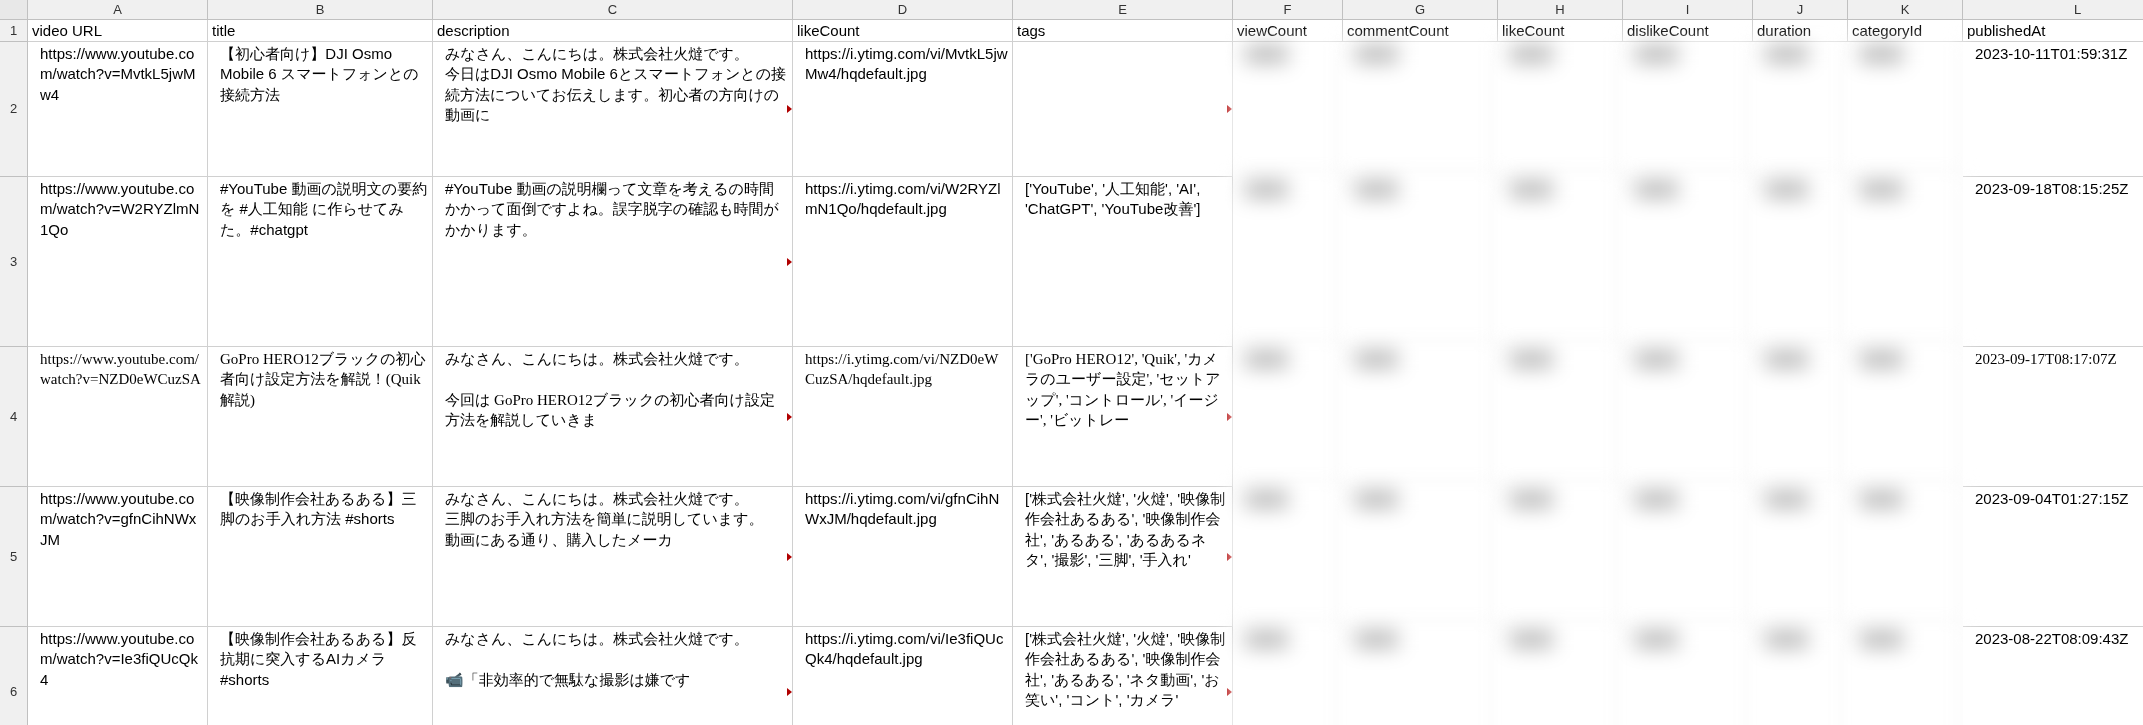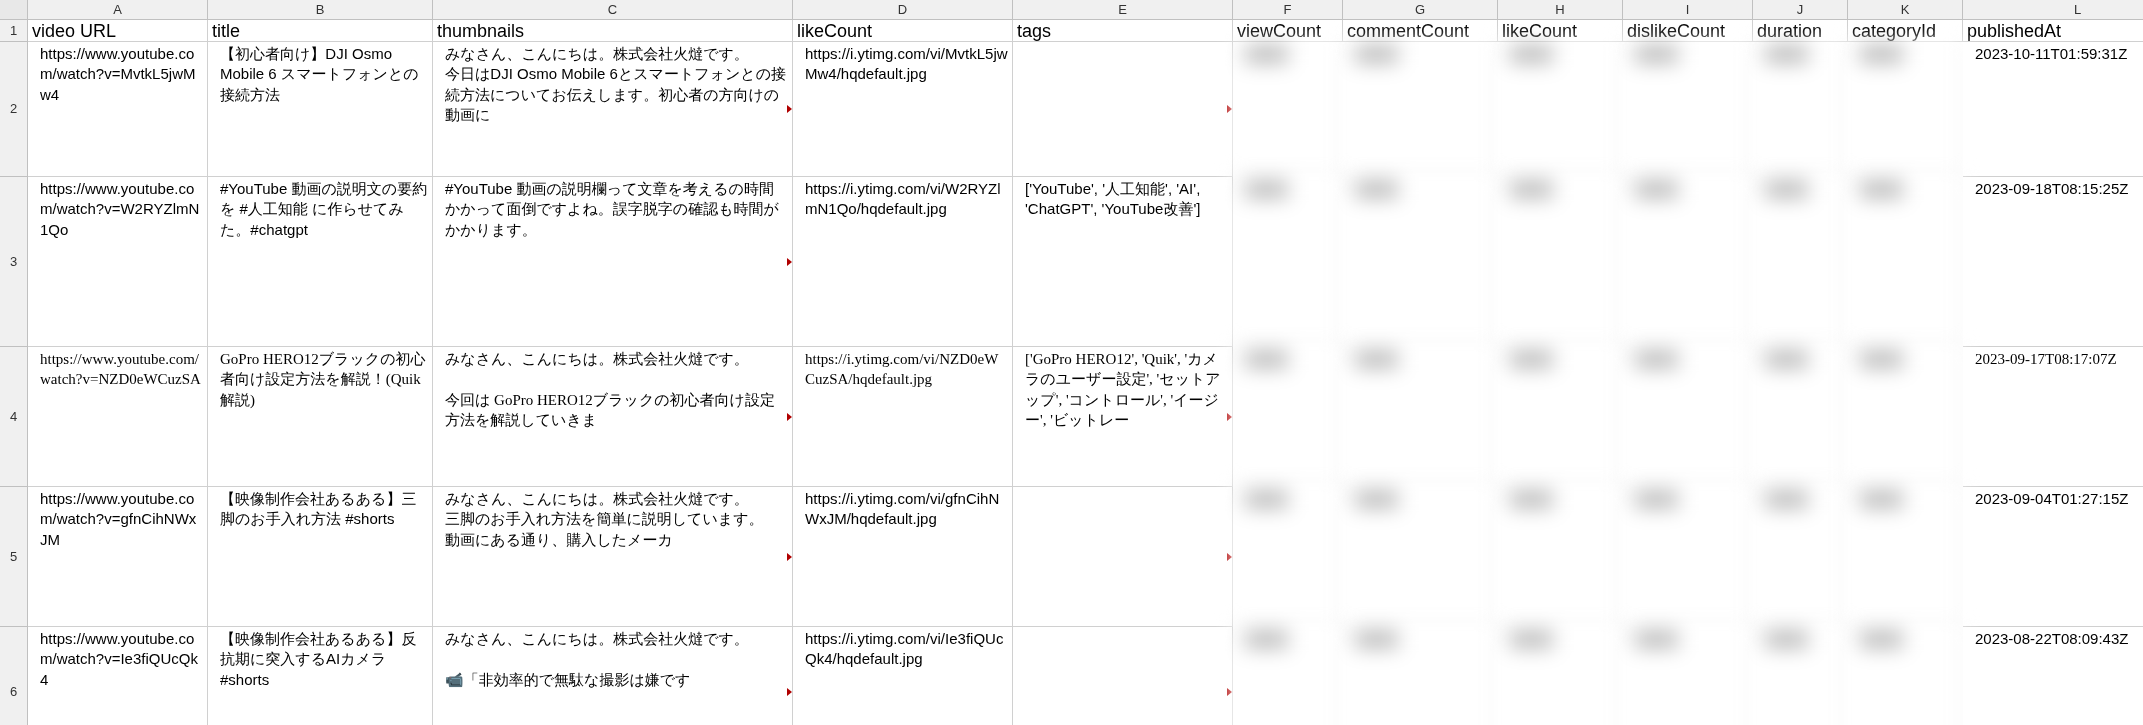--- a/index.html
+++ b/index.html
@@ -41,21 +41,21 @@
     border-bottom: 1px solid #d0d0d0;
     padding: 2px 4px;
     font-size: 15px;
     line-height: 1.35;
     overflow: hidden;
     position: relative;
     background: #fff;
     vertical-align: top;
   }
   .header-row .cell {
-    font-size: 18px;
+    font-size: 15px;
     height: 22px;
     line-height: 18px;
     white-space: nowrap;
   }
   .row { display: contents; }
   .overflow-ind {
     position: absolute;
     right: 0;
     top: 50%;
     transform: translateY(-50%);
@@ -93,21 +93,21 @@
   <div class="colhead">H</div>
   <div class="colhead">I</div>
   <div class="colhead">J</div>
   <div class="colhead">K</div>
   <div class="colhead">L</div>
 
   <div class="row header-row">
     <div class="rowhead">1</div>
     <div class="cell">video URL</div>
     <div class="cell">title</div>
-    <div class="cell">thumbnails</div>
+    <div class="cell">description</div>
     <div class="cell">likeCount</div>
     <div class="cell">tags</div>
     <div class="cell">viewCount</div>
     <div class="cell">commentCount</div>
     <div class="cell">likeCount</div>
     <div class="cell">dislikeCount</div>
     <div class="cell">duration</div>
     <div class="cell">categoryId</div>
     <div class="cell">publishedAt</div>
   </div>
@@ -164,39 +164,39 @@
   </div>
 
   <div class="row data-row r5">
     <div class="rowhead">5</div>
     <div class="cell nowrap">https://www.youtube.com/watch?v=gfnCihNWxJM</div>
     <div class="cell ja">【映像制作会社あるある】三脚のお手入れ方法 #shorts</div>
     <div class="cell ja"><span style="white-space: pre-wrap;">みなさん、こんにちは。株式会社火燵です。
 三脚のお手入れ方法を簡単に説明しています。
 動画にある通り、購入したメーカ</span><span class="overflow-ind"></span></div>
     <div class="cell nowrap">https://i.ytimg.com/vi/gfnCihNWxJM/hqdefault.jpg</div>
-    <div class="cell ja"><span class="overflow-ind"></span></div>
+    <div class="cell ja"><span>['株式会社火燵', '火燵', '映像制作会社あるある', '映像制作会社', 'あるある', 'あるあるネタ', '撮影', '三脚', '手入れ'</span><span class="overflow-ind"></span></div>
     <div class="cell blur">████</div>
     <div class="cell blur">████</div>
     <div class="cell blur">████</div>
     <div class="cell blur">████</div>
     <div class="cell blur">████</div>
     <div class="cell blur">████</div>
     <div class="cell">2023-09-04T01:27:15Z</div>
   </div>
 
   <div class="row data-row r6">
     <div class="rowhead">6</div>
     <div class="cell nowrap">https://www.youtube.com/watch?v=Ie3fiQUcQk4</div>
     <div class="cell ja">【映像制作会社あるある】反抗期に突入するAIカメラ #shorts</div>
     <div class="cell ja"><span style="white-space: pre-wrap;">みなさん、こんにちは。株式会社火燵です。
 
 📹「非効率的で無駄な撮影は嫌です</span><span class="overflow-ind"></span></div>
     <div class="cell nowrap">https://i.ytimg.com/vi/Ie3fiQUcQk4/hqdefault.jpg</div>
-    <div class="cell ja"><span class="overflow-ind"></span></div>
+    <div class="cell ja"><span>['株式会社火燵', '火燵', '映像制作会社あるある', '映像制作会社', 'あるある', 'ネタ動画', 'お笑い', 'コント', 'カメラ'</span><span class="overflow-ind"></span></div>
     <div class="cell blur">████</div>
     <div class="cell blur">████</div>
     <div class="cell blur">████</div>
     <div class="cell blur">████</div>
     <div class="cell blur">████</div>
     <div class="cell blur">████</div>
     <div class="cell">2023-08-22T08:09:43Z</div>
   </div>
 
 </div>

